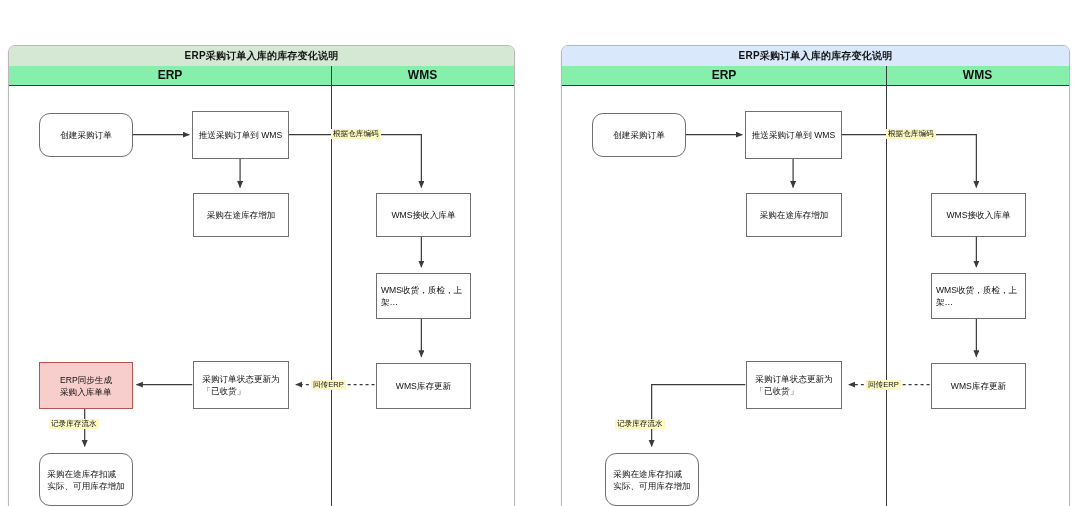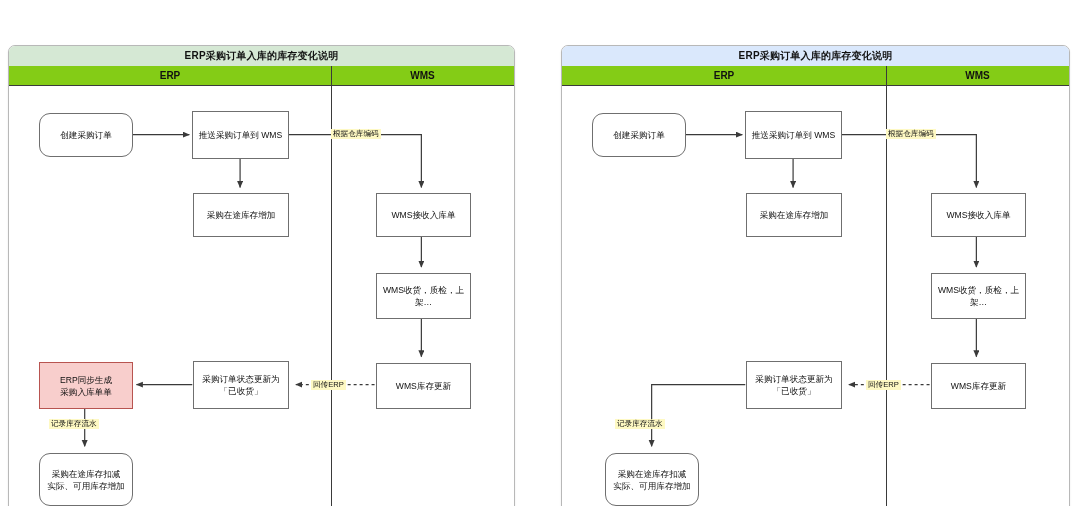--- a/index.html
+++ b/index.html
@@ -43,43 +43,43 @@
   }
   .panel-title.green { background: #d5e8d4; }
   .panel-title.blue  { background: #dae8fc; }
 
   .lane-head {
     position: absolute;
     top: 20px;
     height: 19px;
     line-height: 19px;
     text-align: center;
-    font-size: 10px;
+    font-size: 12px;
     font-weight: bold;
     color: #111111;
     border-bottom: 1.4px solid #3a3a3a;
-    background: #84cc16;
+    background: #86efac;
   }
   .lane-divider {
     position: absolute;
     top: 20px;
     bottom: 0;
     width: 0;
     border-left: 1.4px solid #3a3a3a;
   }
 
   .node {
     position: absolute;
     box-sizing: border-box;
     border: 1.2px solid #6f6f6f;
     background: #ffffff;
     color: #111111;
     font-size: 8.6px;
     line-height: 12px;
-    text-align: center;
+    text-align: left;
     display: flex;
     align-items: center;
     justify-content: center;
     padding: 2px 4px;
     white-space: pre-line;
   }
   .node.round  { border-radius: 11px; }
   .node.redbox { background: #f8cecc; border-color: #b85450; }
 
   .edge-label {

